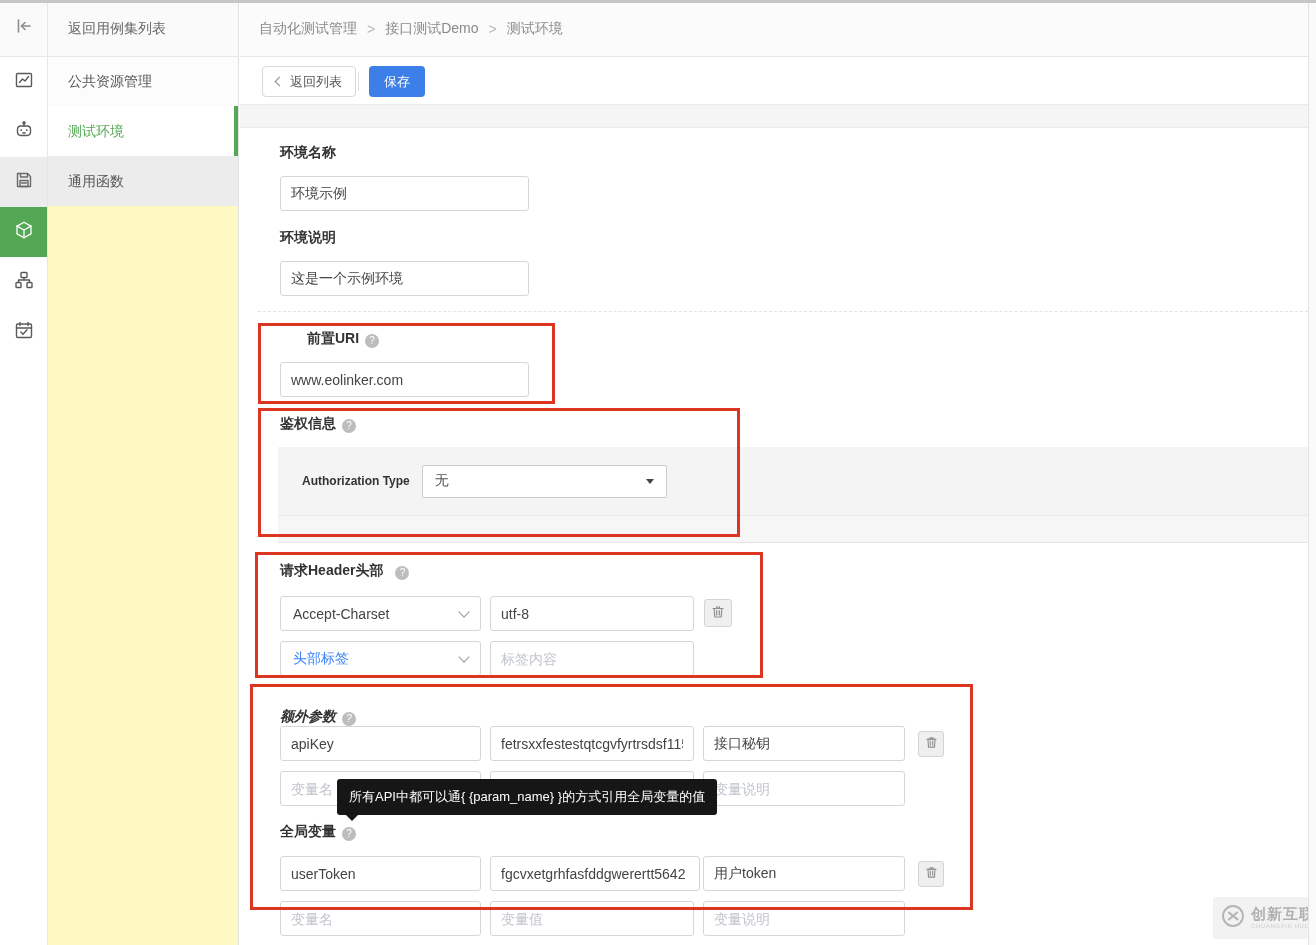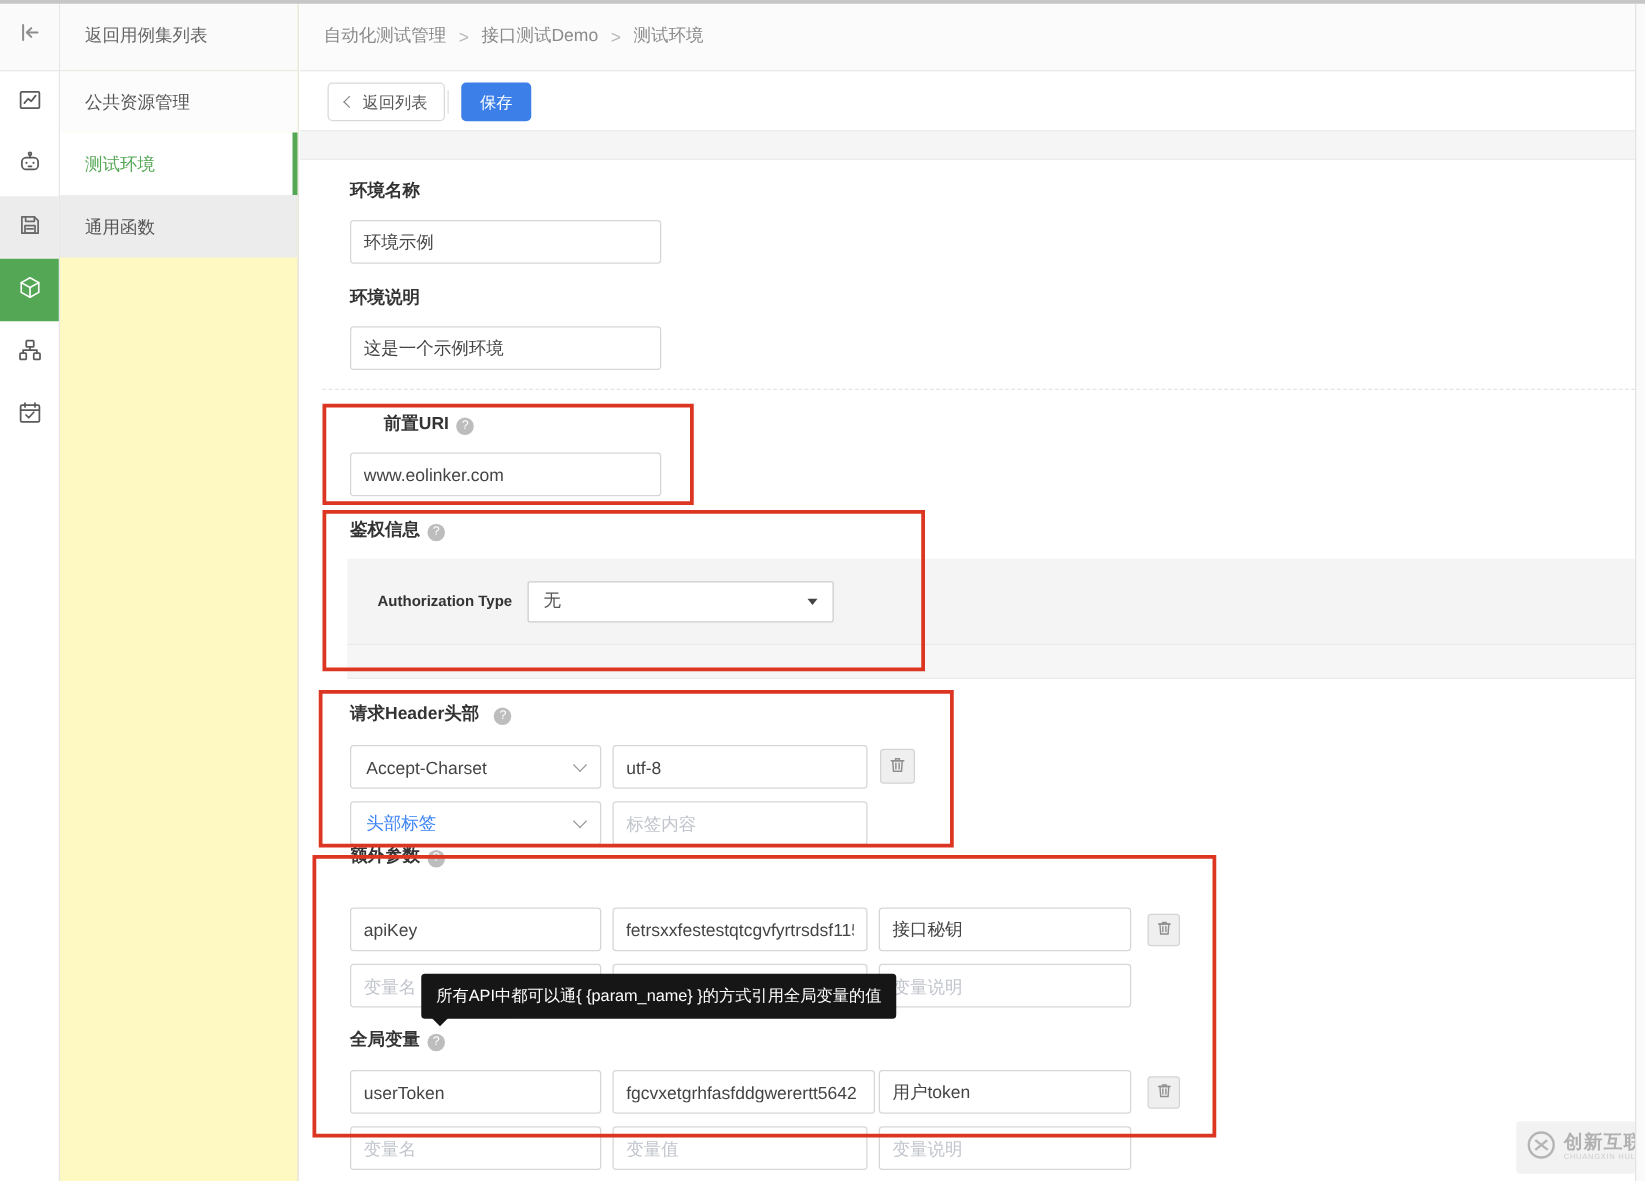--- a/index.html
+++ b/index.html
@@ -246,21 +246,21 @@
           <path d="M5.7 5.5v4.5M8.3 5.5v4.5"></path>
         </svg>
     </span>
   </button>
   <div class="sel ph" style="left:280px;top:641px;width:201px;">
     <span>头部标签</span>
     <span class="chev-d"></span>
   </div>
   <input class="inp" style="left: 490px; top: 641px; width: 204px;" placeholder="标签内容">
 
-  <div class="f-label" style="left:280px;top:676px;">
+  <div class="f-label" style="left:280px;top:708px;font-style:italic;">
     <span>额外参数</span>
     <span class="help">?</span>
   </div>
   <input class="inp" style="left: 280px; top: 726px; width: 201px;" value="apiKey">
   <input class="inp" style="left: 490px; top: 726px; width: 204px;" value="fetrsxxfestestqtcgvfyrtrsdsf1156">
   <input class="inp" style="left: 703px; top: 726px; width: 202px;" value="接口秘钥">
   <button class="trash sm" style="left:918px;top:731px;">
     <span>
       <svg width="13" height="13" viewBox="0 0 14 14" fill="none" stroke="#8f8f8f" stroke-width="1.2" stroke-linecap="round">
           <path d="M2 3.5h10M5.5 3.5V2h3v1.5"></path>

